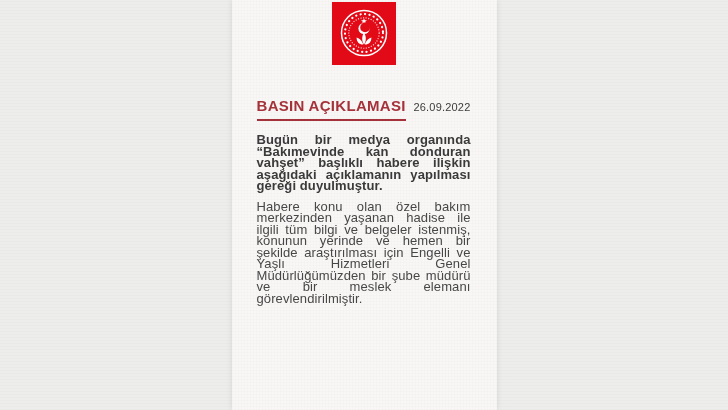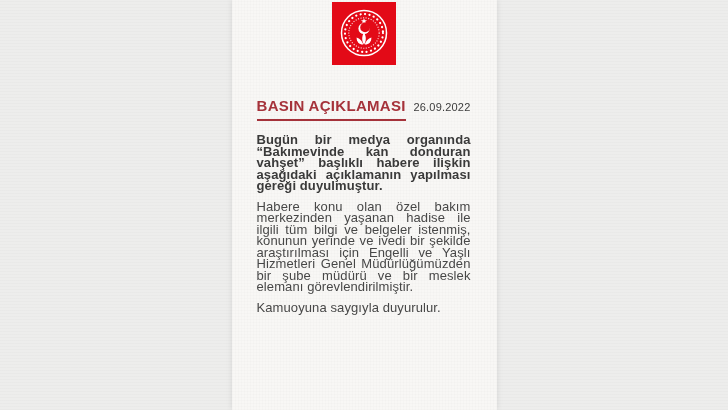--- a/index.html
+++ b/index.html
@@ -63,16 +63,15 @@
       <path fill="#ffffff" d="M33 42.5 C37 42.5 39.4 39.6 39.4 35.4 C36.2 36.4 33.8 38.9 32.9 42 Z"></path>
     </svg>
   </div>
 
   <div class="title-row">
     <span class="title">BASIN AÇIKLAMASI</span>
     <span class="date">26.09.2022</span>
   </div>
 
   <p class="para lead">Bugün bir medya organında “Bakımevinde kan donduran vahşet” başlıklı habere ilişkin aşağıdaki açıklamanın yapılması gereği duyulmuştur.</p>
-  <p class="para">Habere konu olan özel bakım merkezinden yaşanan hadise ile ilgili tüm bilgi ve belgeler istenmiş, konunun yerinde ve ivedi bir şekilde araştırılması için Engelli ve Yaşlı Hizmetleri Genel Müdürlüğümüzden bir şube müdürü ve bir meslek elemanı görevlendirilmiştir.</p>
-  <p class="para">Kamuoyuna saygıyla duyurulur.</p>
+  <p class="para">Habere konu olan özel bakım merkezinden yaşanan hadise ile ilgili tüm bilgi ve belgeler istenmiş, konunun yerinde ve hemen bir şekilde araştırılması için Engelli ve Yaşlı Hizmetleri Genel Müdürlüğümüzden bir şube müdürü ve bir meslek elemanı görevlendirilmiştir.</p>
 
 </div>
 
 </body></html>

